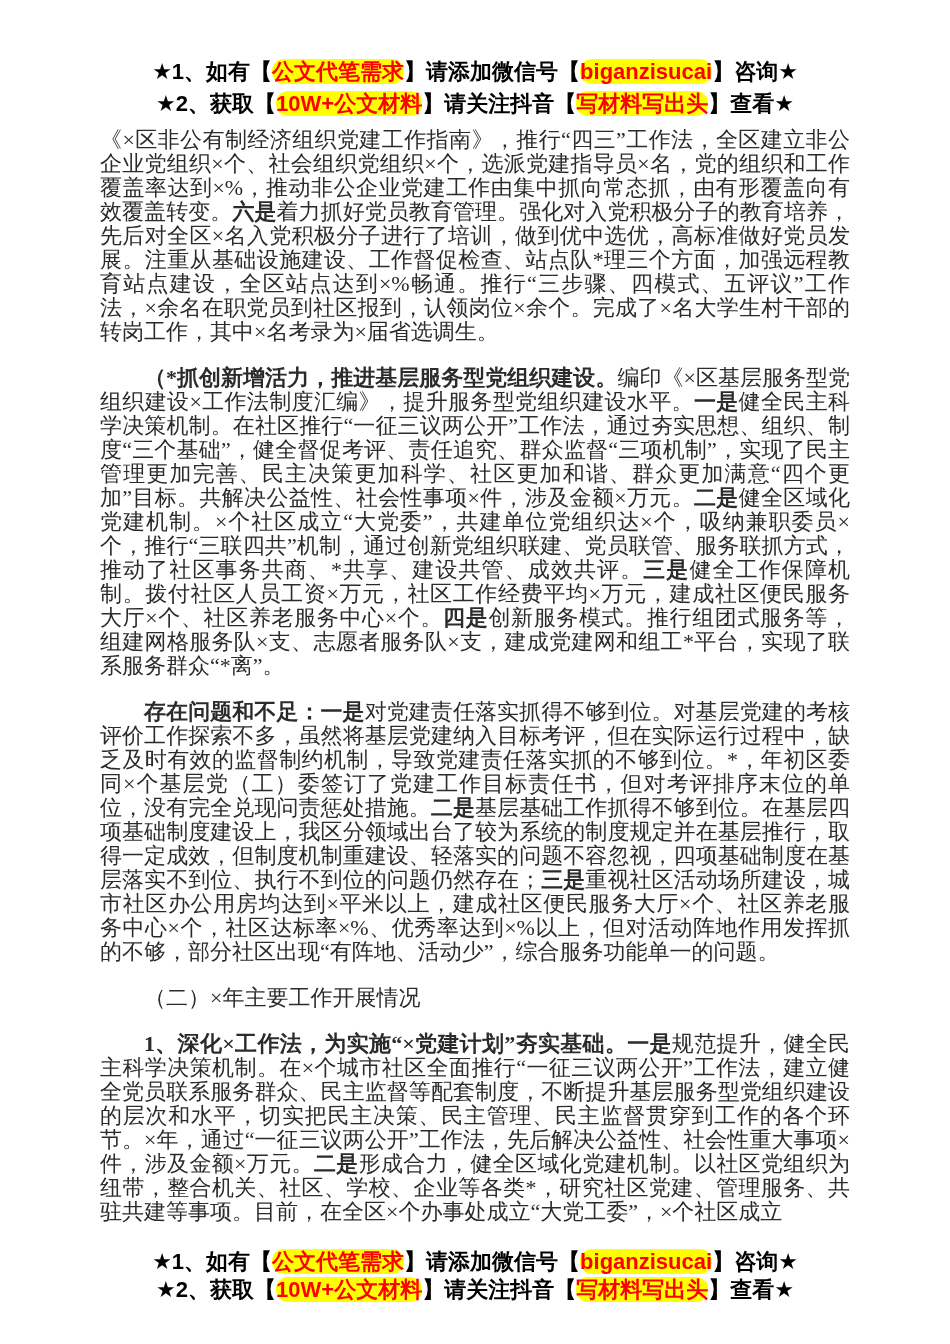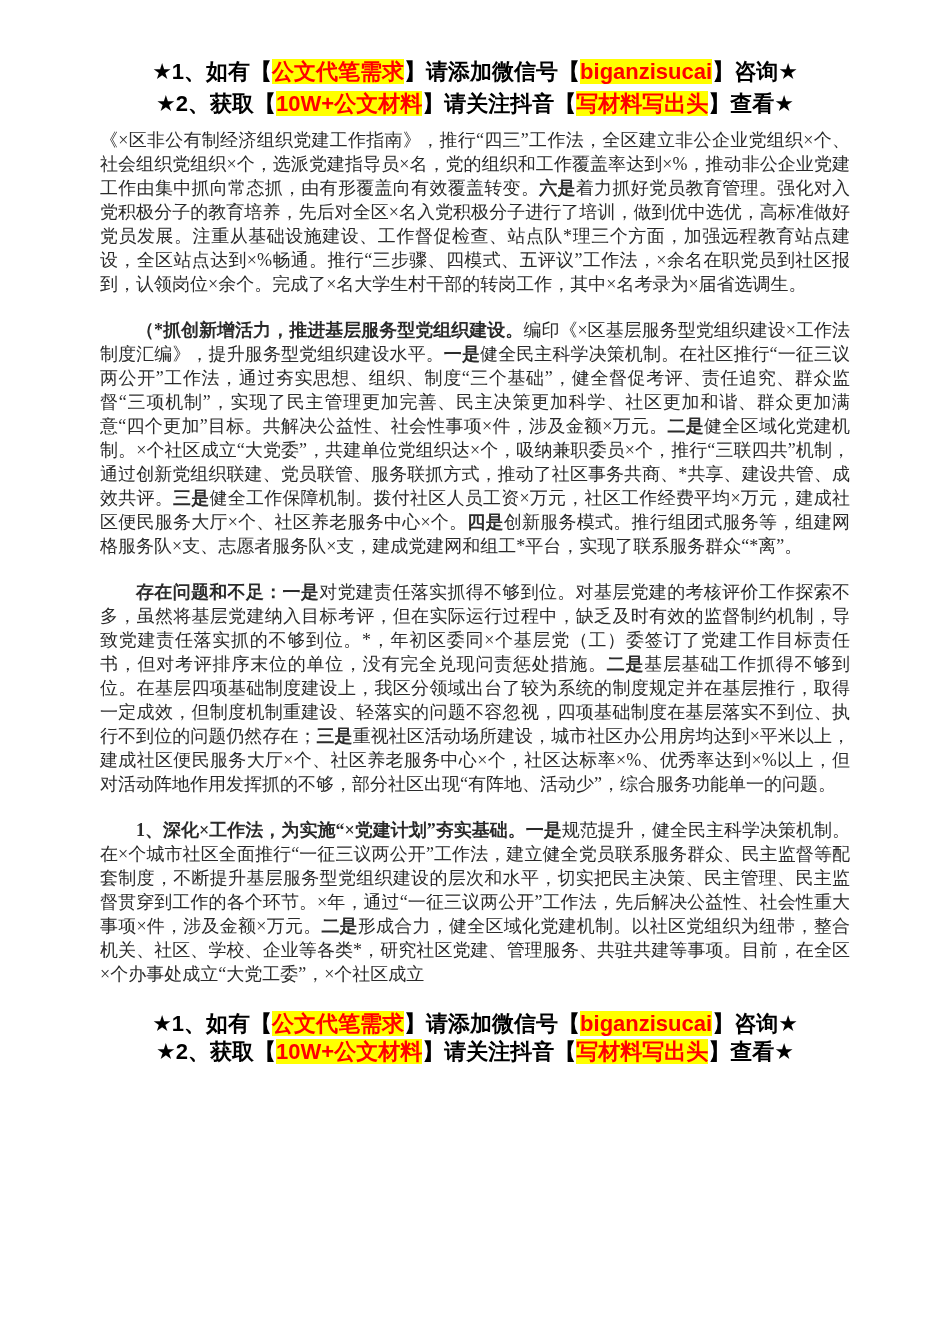--- a/index.html
+++ b/index.html
@@ -17,48 +17,49 @@
     font-size:22px;
     color:var(--banner-text,#000000);
   }
   .banner-top { padding-top:56px; }
   .banner-top .banner-line { line-height:32px; }
   .banner-bottom { padding-top:2px; }
   .banner-bottom .banner-line { line-height:28px; }
   .doc-body {
     margin:8px 100px 0 100px;
     font-family:"Liberation Serif","DejaVu Serif",serif;
-    font-size:18px;
+    font-size:22px;
     line-height:24px;
     color:var(--body-text,#2b2b2b);
     text-align:justify;
   }
   .para { margin:0 0 22px 0; }
   .para.indent { text-indent:2em; }
   .para.heading { margin-bottom:22px; }
   .run { white-space:pre-wrap;margin-top:32px; }
   .run.b { font-weight:bold; }
   .run.red { color:var(--accent-red,#ff0000); }
-  .run.hl { background:var(--highlight-yellow,#ffff00); }
+  .run.hl { background:var(--highlight-yellow,#ffff00);border-radius:12px; }
   .run.u {
     text-decoration-thickness:2px;
     text-underline-offset:3px;
   }
 </style>
 </head>
 <body>
 
 <div class="page">
   <div class="banner banner-top">
       <div class="banner-line"><span class="run">★1、如有【</span><span class="run red hl">公文代笔需求</span><span class="run">】请</span><span class="run u">添加</span><span class="run">微信号【</span><span class="run red hl u">biganzisucai</span><span class="run">】咨询★</span></div>
       <div class="banner-line"><span class="run">★2、获取【</span><span class="run red hl">10W+公文材料</span><span class="run">】请</span><span class="run u">关注</span><span class="run">抖音【</span><span class="run red hl u">写材料写出头</span><span class="run">】查看★</span></div>
     </div>
   <div class="doc-body">
       <div class="para"><span class="run">《×区非公有制经济组织党建工作指南》，推行“四三”工作法，全区建立非公企业党组织×个、社会组织党组织×个，选派党建指导员×名，党的组织和工作覆盖率达到×%，推动非公企业党建工作由集中抓向常态抓，由有形覆盖向有效覆盖转变。</span><span class="run b">六是</span><span class="run">着力抓好党员教育管理。强化对入党积极分子的教育培养，先后对全区×名入党积极分子进行了培训，做到优中选优，高标准做好党员发展。注重从基础设施建设、工作督促检查、站点队*理三个方面，加强远程教育站点建设，全区站点达到×%畅通。推行“三步骤、四模式、五评议”工作法，×余名在职党员到社区报到，认领岗位×余个。完成了×名大学生村干部的转岗工作，其中×名考录为×届省选调生。</span></div>
       <div class="para indent"><span class="run b">（*抓创新增活力，推进基层服务型党组织建设。</span><span class="run">编印《×区基层服务型党组织建设×工作法制度汇编》，提升服务型党组织建设水平。</span><span class="run b">一是</span><span class="run">健全民主科学决策机制。在社区推行“一征三议两公开”工作法，通过夯实思想、组织、制度“三个基础”，健全督促考评、责任追究、群众监督“三项机制”，实现了民主管理更加完善、民主决策更加科学、社区更加和谐、群众更加满意“四个更加”目标。共解决公益性、社会性事项×件，涉及金额×万元。</span><span class="run b">二是</span><span class="run">健全区域化党建机制。×个社区成立“大党委”，共建单位党组织达×个，吸纳兼职委员×个，推行“三联四共”机制，通过创新党组织联建、党员联管、服务联抓方式，推动了社区事务共商、*共享、建设共管、成效共评。</span><span class="run b">三是</span><span class="run">健全工作保障机制。拨付社区人员工资×万元，社区工作经费平均×万元，建成社区便民服务大厅×个、社区养老服务中心×个。</span><span class="run b">四是</span><span class="run">创新服务模式。推行组团式服务等，组建网格服务队×支、志愿者服务队×支，建成党建网和组工*平台，实现了联系服务群众“*离”。</span></div>
       <div class="para indent"><span class="run b">存在问题和不足：一是</span><span class="run">对党建责任落实抓得不够到位。对基层党建的考核评价工作探索不多，虽然将基层党建纳入目标考评，但在实际运行过程中，缺乏及时有效的监督制约机制，导致党建责任落实抓的不够到位。*，年初区委同×个基层党（工）委签订了党建工作目标责任书，但对考评排序末位的单位，没有完全兑现问责惩处措施。</span><span class="run b">二是</span><span class="run">基层基础工作抓得不够到位。在基层四项基础制度建设上，我区分领域出台了较为系统的制度规定并在基层推行，取得一定成效，但制度机制重建设、轻落实的问题不容忽视，四项基础制度在基层落实不到位、执行不到位的问题仍然存在；</span><span class="run b">三是</span><span class="run">重视社区活动场所建设，城市社区办公用房均达到×平米以上，建成社区便民服务大厅×个、社区养老服务中心×个，社区达标率×%、优秀率达到×%以上，但对活动阵地作用发挥抓的不够，部分社区出现“有阵地、活动少”，综合服务功能单一的问题。</span></div>
+      <div class="para indent heading"><span class="run">（二）×年主要工作开展情况</span></div>
       <div class="para indent"><span class="run b">1、深化×工作法，为实施“×党建计划”夯实基础。一是</span><span class="run">规范提升，健全民主科学决策机制。在×个城市社区全面推行“一征三议两公开”工作法，建立健全党员联系服务群众、民主监督等配套制度，不断提升基层服务型党组织建设的层次和水平，切实把民主决策、民主管理、民主监督贯穿到工作的各个环节。×年，通过“一征三议两公开”工作法，先后解决公益性、社会性重大事项×件，涉及金额×万元。</span><span class="run b">二是</span><span class="run">形成合力，健全区域化党建机制。以社区党组织为纽带，整合机关、社区、学校、企业等各类*，研究社区党建、管理服务、共驻共建等事项。目前，在全区×个办事处成立“大党工委”，×个社区成立</span></div>
     </div>
   <div class="banner banner-bottom">
       <div class="banner-line"><span class="run">★1、如有【</span><span class="run red hl">公文代笔需求</span><span class="run">】请</span><span class="run u">添加</span><span class="run">微信号【</span><span class="run red hl u">biganzisucai</span><span class="run">】咨询★</span></div>
       <div class="banner-line"><span class="run">★2、获取【</span><span class="run red hl">10W+公文材料</span><span class="run">】请</span><span class="run u">关注</span><span class="run">抖音【</span><span class="run red hl u">写材料写出头</span><span class="run">】查看★</span></div>
     </div>
 </div>
 
 </body></html>

